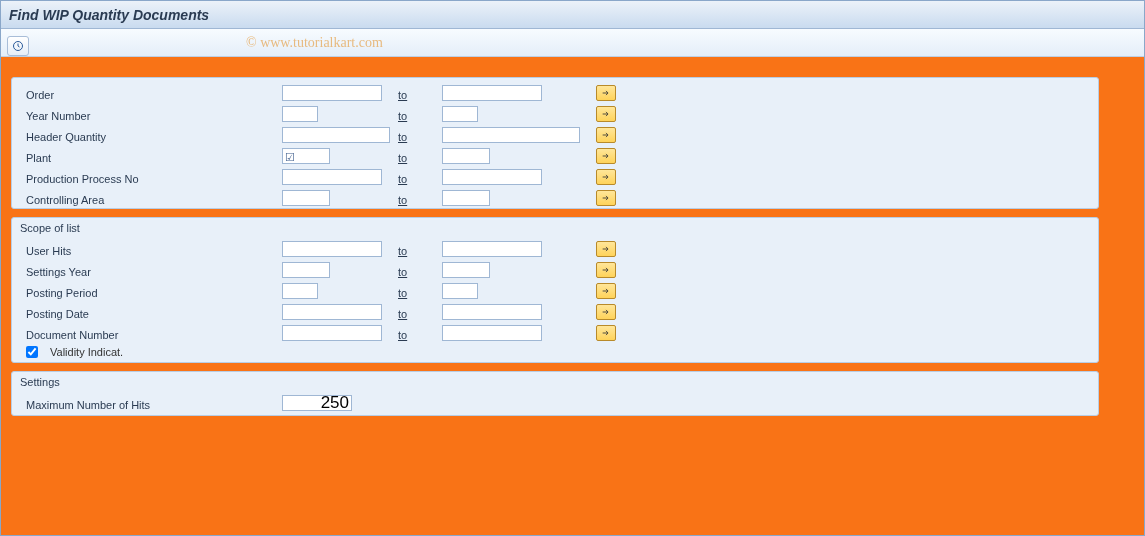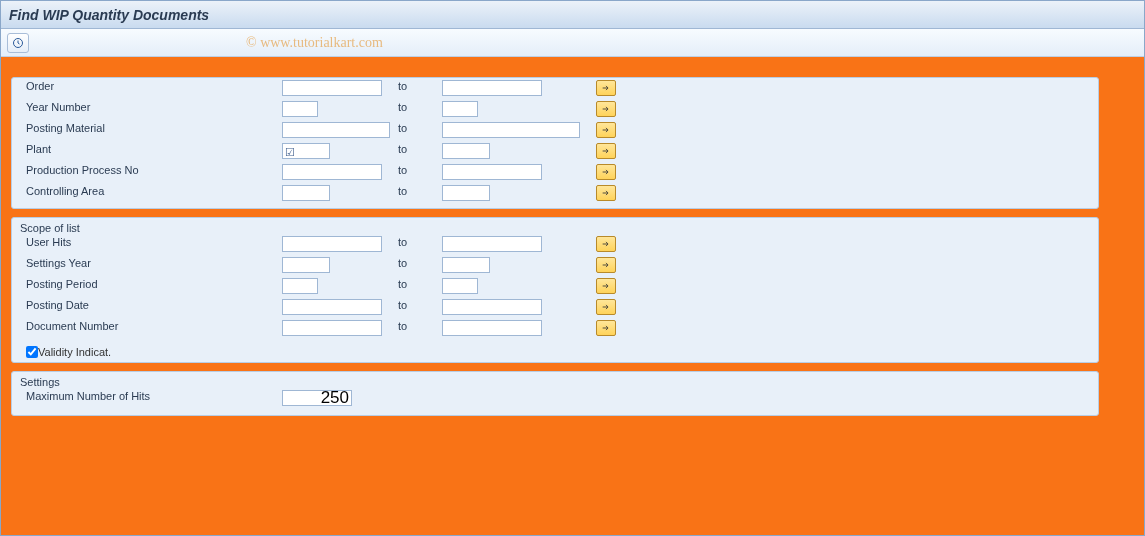--- a/index.html
+++ b/index.html
@@ -30,21 +30,21 @@
     font-weight: bold;
     font-style: italic;
     font-size: 14px;
     color: #2a3b52;
   }
   .toolbar {
     height: 28px;
     background: linear-gradient(#f7fbff, #e4eef9);
     border-bottom: 1px solid #bdd0e6;
     display: flex;
-    align-items: center;
+    align-items: flex-end;
     padding: 0 6px;
     position: relative;
     text-decoration: underline;
   }
   .toolbtn {
     width: 22px; height: 20px;
     border: 1px solid #a8bdd8;
     border-radius: 3px;
     background: linear-gradient(#fff,#e6eef8);
     display: inline-flex;
@@ -76,38 +76,38 @@
   }
   .block .legend {
     padding: 2px 8px 0 8px;
     height: 18px;
     color: #2a3b52;
     display: flex;
     align-items: center;
   }
   .row {
     display: flex;
-    align-items: flex-start;
+    align-items: flex-end;
     height: 21px;
   }
   .plain-group {
     width: 1088px;
     background: #e8f0f9;
     border: 1px solid #b8cde4;
     border-radius: 3px;
     margin-bottom: 8px;
     padding: 2px 0;
   }
   .label {
     width: 270px;
     padding-left: 14px;
     color: #2a3b52;
   }
   .cell-from { width: 110px; }
-  .cell-to-label { width: 50px; text-align: left; padding-left: 6px; color: #2a3b52; }
+  .cell-to-label { width: 50px; text-align: left; padding-left: 6px; color: #2a3b52; text-decoration: underline; }
   .cell-to { width: 150px; }
   .cell-btn { width: 30px; padding-left: 4px; }
 
   .inp {
     height: 16px;
     border: 1px solid #9fb7d4;
     background: #fff;
     font-size: 17px;
     padding: 0 2px;
     text-align: left;
@@ -129,21 +129,21 @@
   }
   .arrowbtn svg { width: 10px; height: 10px; }
 
   .check {
     position: relative;
     width: 100px;
   }
   .validity {
     display: flex;
     align-items: center;
-    gap: 0;
+    gap: 12px;
     padding-left: 14px;
     height: 21px;
   }
   .validity input[type=checkbox] {
     width: 12px; height: 12px;
     margin: 0;
   }
 </style>
 </head>
 <body>
@@ -183,21 +183,21 @@
           <div class="cell-from"><input class="inp w-sm" style=""></div>
           <div class="cell-to-label">to</div>
           <div class="cell-to"><input class="inp w-sm" style=""></div>
           <div class="cell-btn"><div class="arrowbtn">
               <svg viewBox="0 0 24 24">
                 <path d="M4 12 H16 M12 7 L17 12 L12 17" fill="none" stroke="#333" stroke-width="2"></path>
               </svg>
             </div></div>
         </div>
         <div class="row">
-          <div class="label">Posting Material</div>
+          <div class="label">Header Quantity</div>
           <div class="cell-from"><input class="inp w-lg" style="width: 108px;"></div>
           <div class="cell-to-label">to</div>
           <div class="cell-to"><input class="inp w-lg" style="width: 138px;"></div>
           <div class="cell-btn"><div class="arrowbtn">
               <svg viewBox="0 0 24 24">
                 <path d="M4 12 H16 M12 7 L17 12 L12 17" fill="none" stroke="#333" stroke-width="2"></path>
               </svg>
             </div></div>
         </div>
         <div class="row">

